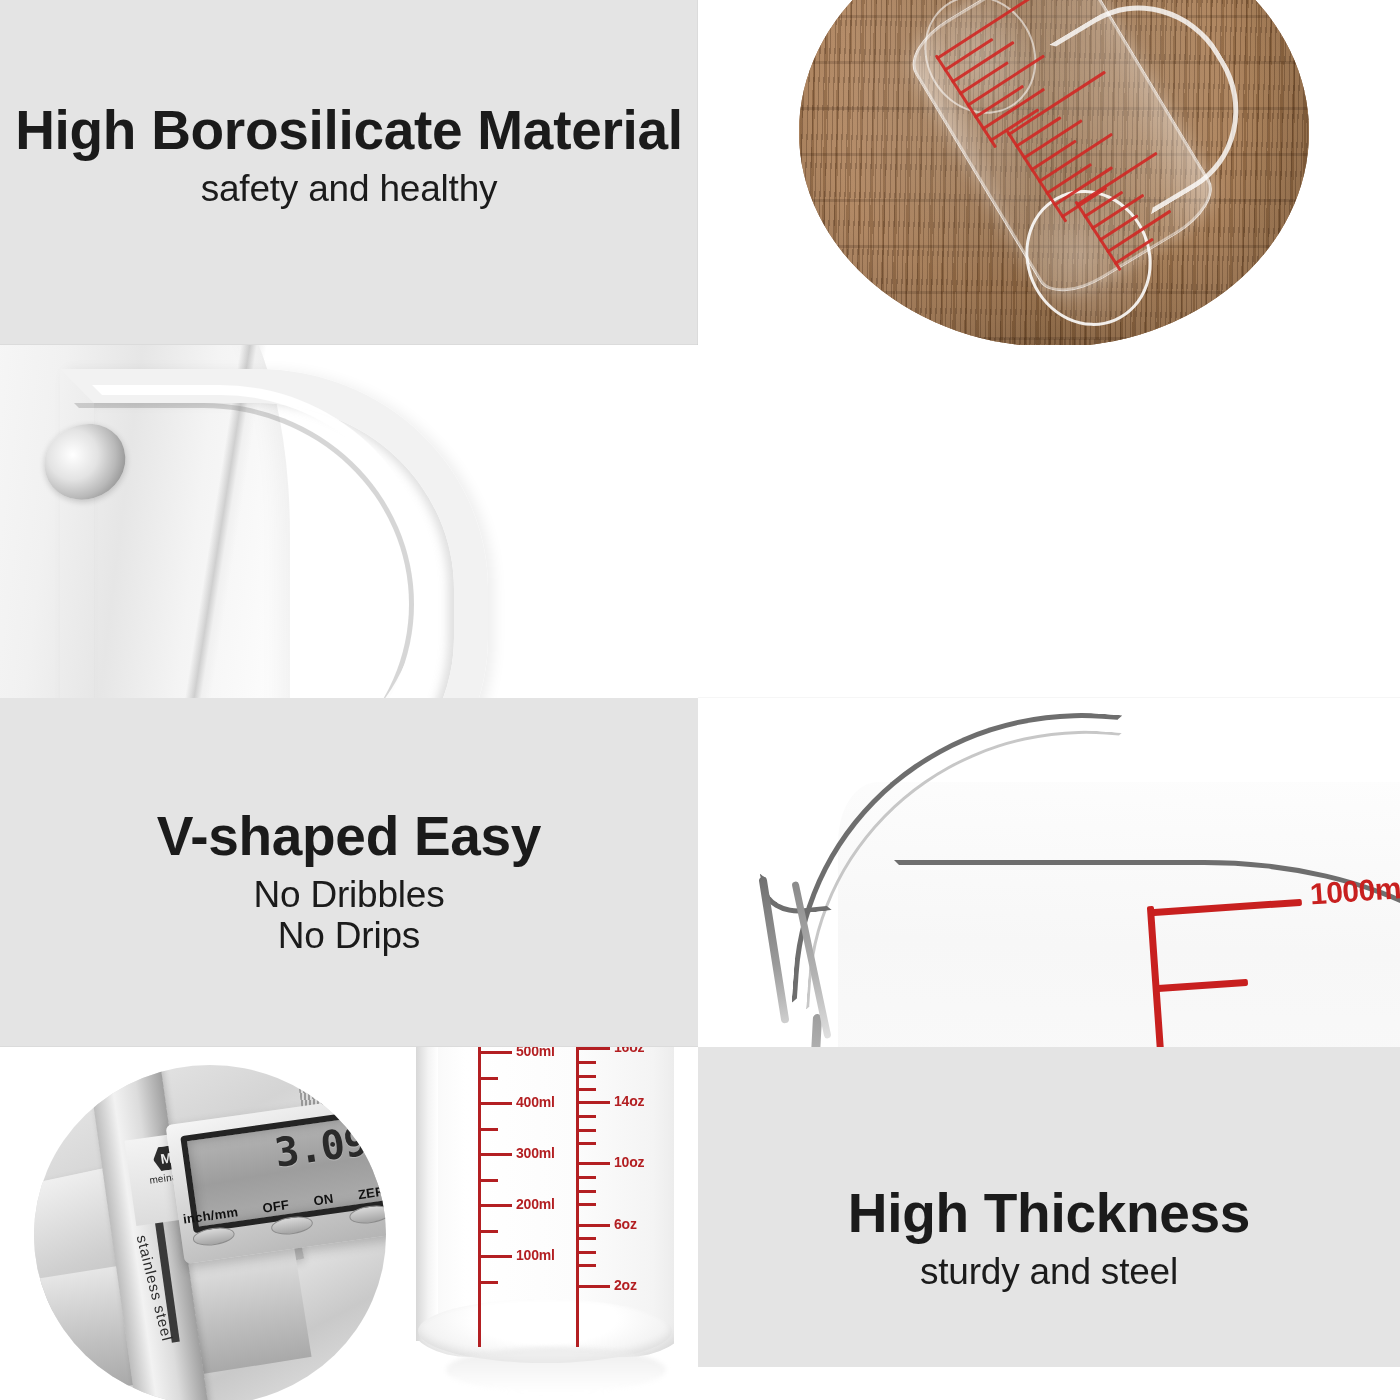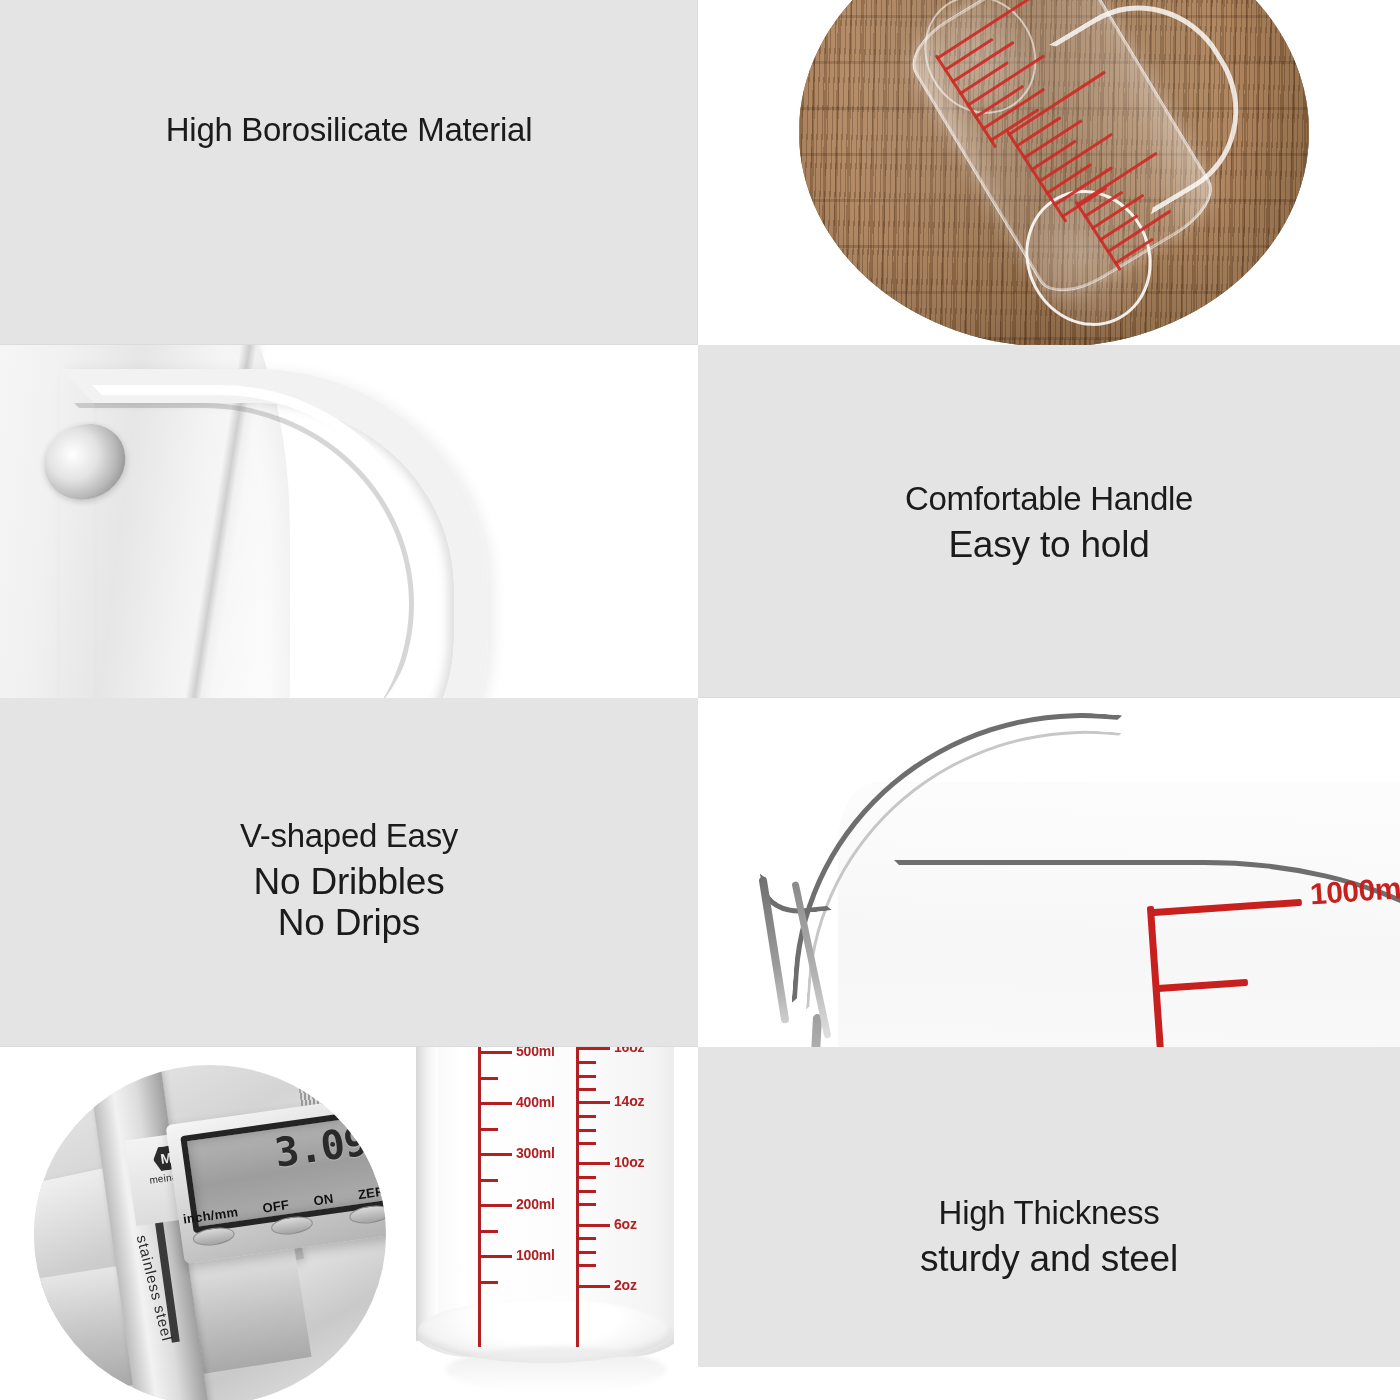--- a/index.html
+++ b/index.html
@@ -31,25 +31,25 @@
 
   
   .textblock {
     position: absolute;
     width: 100%;
     text-align: center;
     line-height: 1.12;
     color: #1b1b1b;
   }
   .headline {
-    font-size: 33px;
-    font-weight: normal;
+    font-size: 55px;
+    font-weight: bold;
     letter-spacing: -0.3px;
     white-space: nowrap;
-    margin: 16px 0 6px 0;
+    margin: 4px 0 6px 0;
   }
   .subline {
     font-size: 37px;
     font-weight: normal;
     letter-spacing: -0.2px;
     margin: 0;
   }
 
   
   #panel-material { left: 0;   top: 0;    width: 698px; height: 345px; }
@@ -596,20 +596,21 @@
   }
 </style>
 </head>
 <body>
 
 <div class="infographic">
 
   <div class="panel gray" id="panel-material">
     <div class="textblock">
       <p class="headline">High Borosilicate Material</p>
+      <p class="subline">safety and healthy</p>
     </div>
   </div>
 
   <div class="panel white" id="panel-cup-on-wood">
     <div class="oval-frame">
       <div class="oval-clip">
         <div class="wood"></div>
         <div class="wood-shade"></div>
 
         <div class="cup-lying">
@@ -660,26 +661,20 @@
     <div class="handle-scene">
       <div class="jug-wall"></div>
       <div class="jug-wall-edge"></div>
       <div class="big-handle"></div>
       <div class="big-handle-shade"></div>
       <div class="big-handle-gloss"></div>
       <div class="handle-weld"></div>
     </div>
   </div>
 
-  <div class="panel gray" id="panel-comfort">
-    <div class="textblock">
-      <p class="headline">Comfortable Handle</p>
-      <p class="subline">Easy to hold</p>
-    </div>
-  </div>
 
   <div class="panel gray" id="panel-spout-text">
     <div class="textblock">
       <p class="headline">V-shaped Easy</p>
       <p class="subline">No Dribbles</p>
       <p class="subline">No Drips</p>
     </div>
   </div>
 
   <div class="panel white" id="panel-spout-photo">

